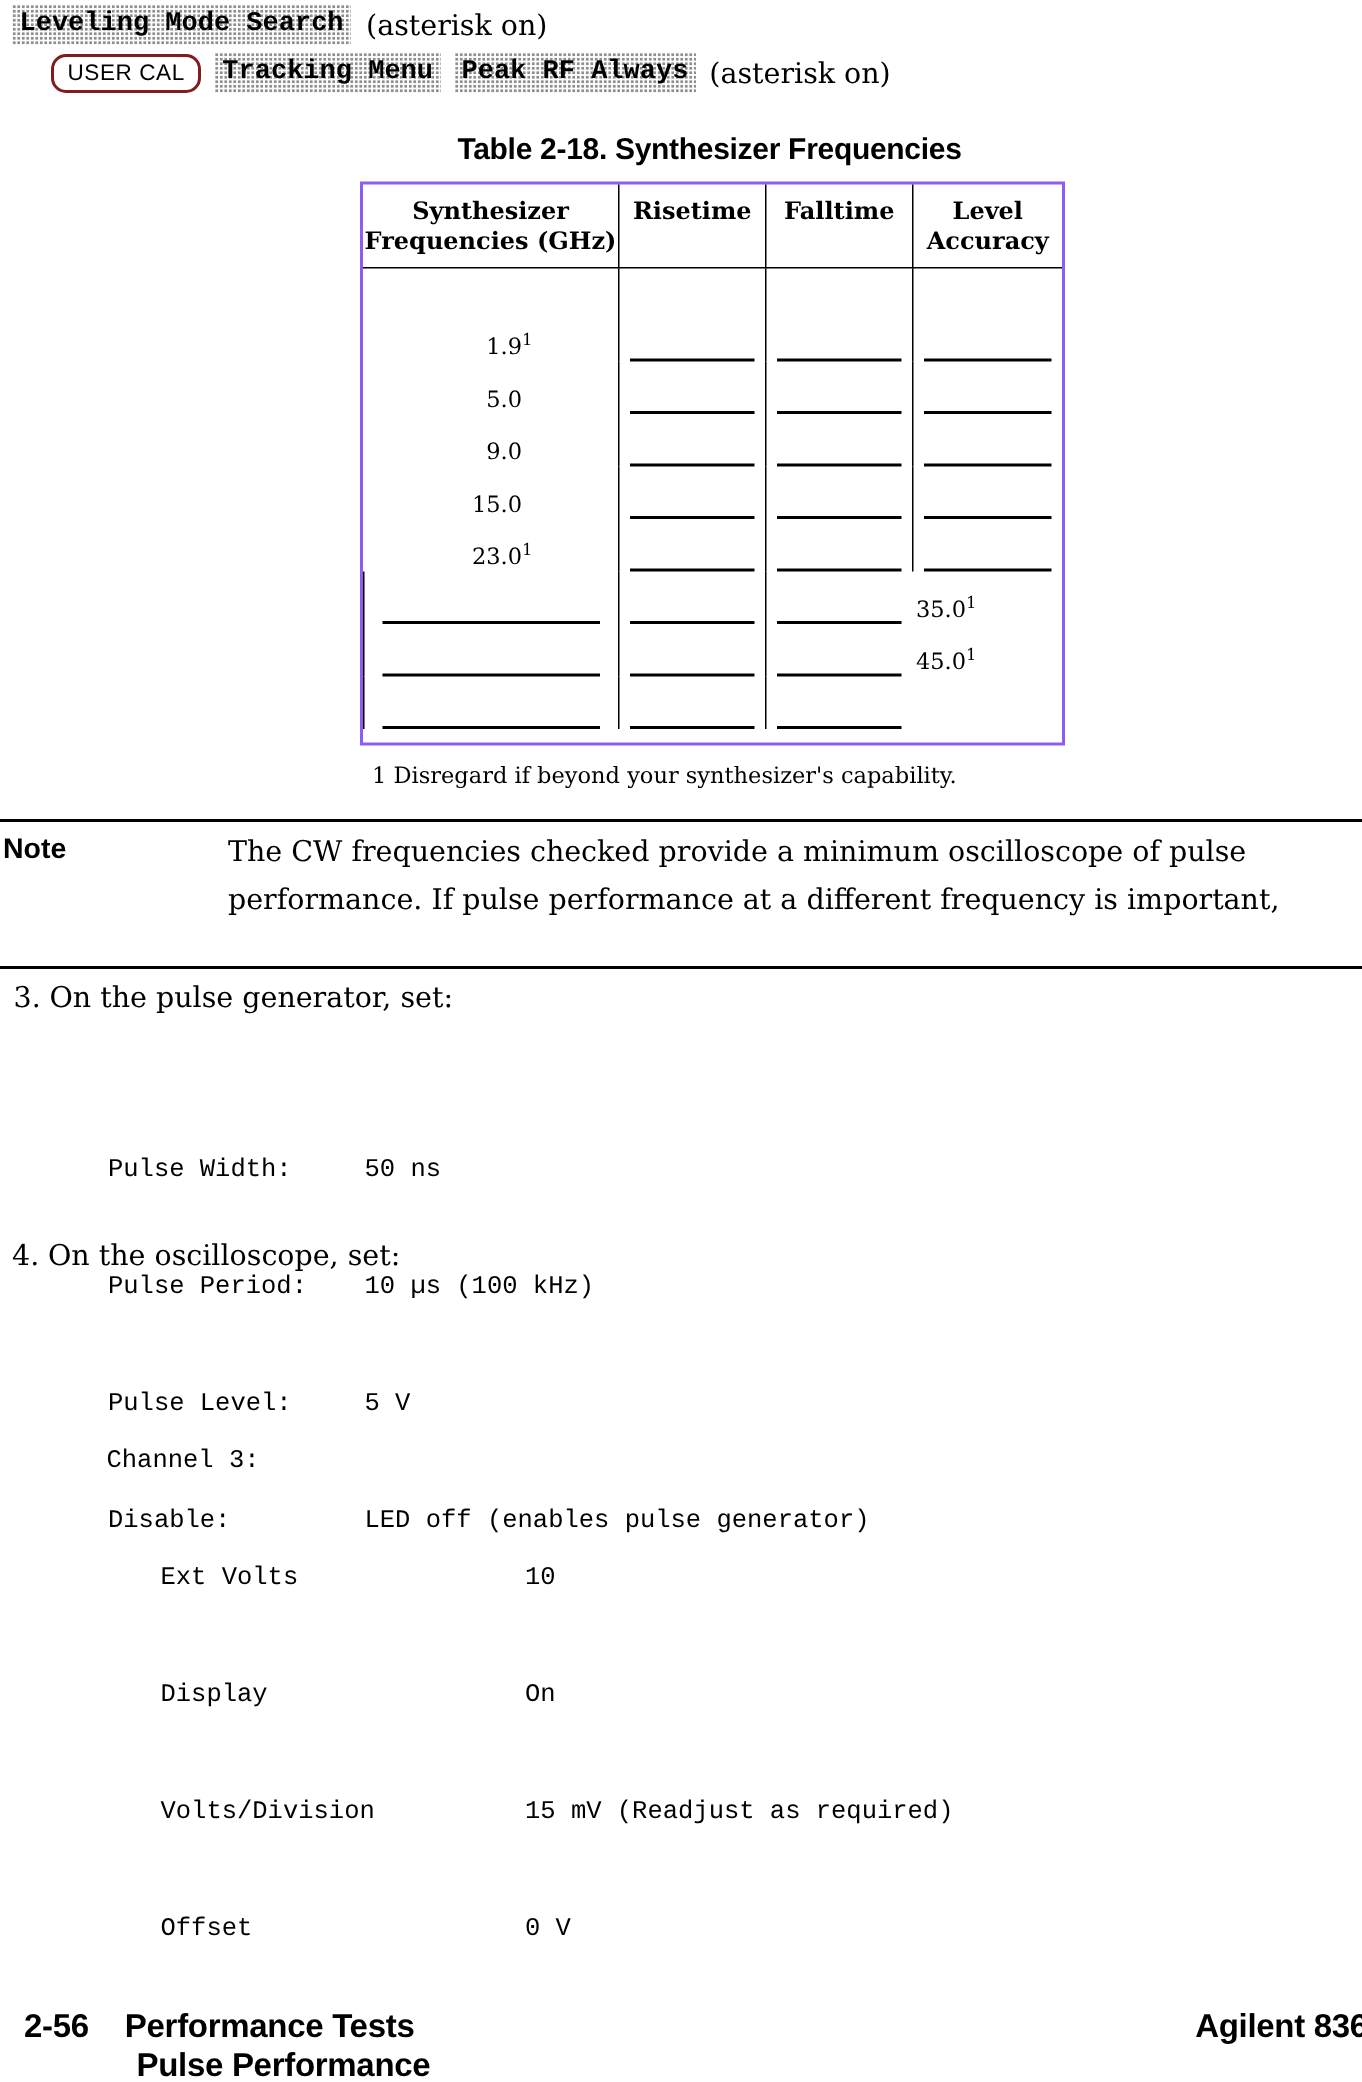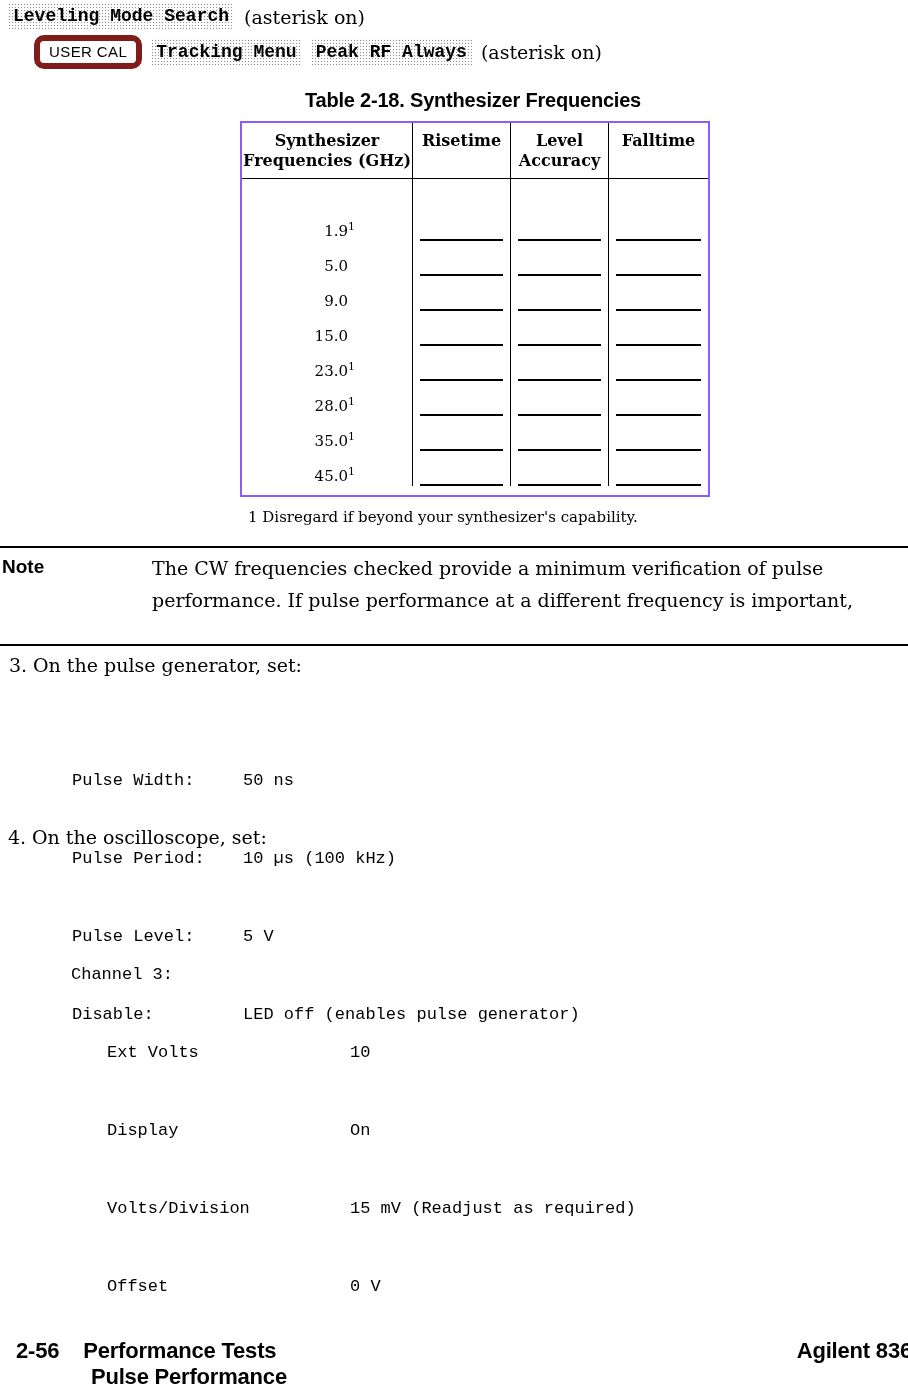--- a/index.html
+++ b/index.html
@@ -17,21 +17,21 @@
     font-weight:bold; font-size:18px; line-height:20px;
     padding:3px 5px 4px 5px;
     background-color:#fcfcfc;
     background-image:radial-gradient(#8d8d8d 0.9px, rgba(0,0,0,0) 1px);
     background-size:3px 3px;
   }
   .keycap {
     display:inline-block;
     font-family:"Liberation Sans", sans-serif;
     font-size:15px; line-height:17px; letter-spacing:0.4px;
-    border:6px solid #7f1d1d; border-radius:10px;
+    border:2px solid #7f1d1d; border-radius:10px;
     padding:2px 9px 3px 9px;
   }
   .serif-inline { font-size:19px; }
 
   
   .table-title {
     position:absolute; top:89px; left:240px; width:466px; text-align:center;
     font-family:"Liberation Sans", sans-serif; font-weight:bold; font-size:20px;
     letter-spacing:-0.2px;
   }
@@ -121,27 +121,27 @@
   <div class="syn-table">
     <div class="th">
       <div>Synthesizer</div>
       <div>Frequencies (GHz)</div>
     </div>
     <div class="th cb">
       <div>Risetime</div>
       <div></div>
     </div>
     <div class="th cb">
+      <div>Falltime</div>
+      <div></div>
+    </div>
+    <div class="th cb">
       <div>Level</div>
       <div>Accuracy</div>
     </div>
-    <div class="th cb">
-      <div>Falltime</div>
-      <div></div>
-    </div>
 
     <div class="freq-cell">
         <span><span>1.9</span><sup class="freq-sup">1</sup></span>
       </div>
     <div class="cell cb">
         <div class="fill"></div>
       </div>
     <div class="cell cb">
         <div class="fill"></div>
       </div>
@@ -194,23 +194,20 @@
     <div class="cell cb">
         <div class="fill"></div>
       </div>
     <div class="cell cb">
         <div class="fill"></div>
       </div>
     <div class="cell cb">
         <div class="fill"></div>
       </div>
 
-    <div class="freq-cell">
-        <span><span>28.0</span><sup class="freq-sup">1</sup></span>
-      </div>
     <div class="cell cb">
         <div class="fill"></div>
       </div>
     <div class="cell cb">
         <div class="fill"></div>
       </div>
     <div class="cell cb">
         <div class="fill"></div>
       </div>
 
@@ -239,21 +236,21 @@
     <div class="cell cb">
         <div class="fill"></div>
       </div>
   </div>
 
   <div class="footnote">1 Disregard if beyond your synthesizer's capability.</div>
 
   <div class="rule rule-top"></div>
   <div class="note-label">Note</div>
   <div class="note-text">
-    <div>The CW frequencies checked provide a minimum verification of pulse</div>
+    <div>The CW frequencies checked provide a minimum oscilloscope of pulse</div>
     <div>performance. If pulse performance at a different frequency is important,</div>
   </div>
   <div class="rule rule-bottom"></div>
 
   <div class="step step3">
     <span class="num">3.</span><span>On the pulse generator, set:</span>
   </div>
   <div class="mono mono1">
     <div class="m1row"><span class="lab">Pulse Width:</span><span>50 ns</span></div>
     <div class="m1row"><span class="lab">Pulse Period:</span><span>10 µs (100 kHz)</span></div>

